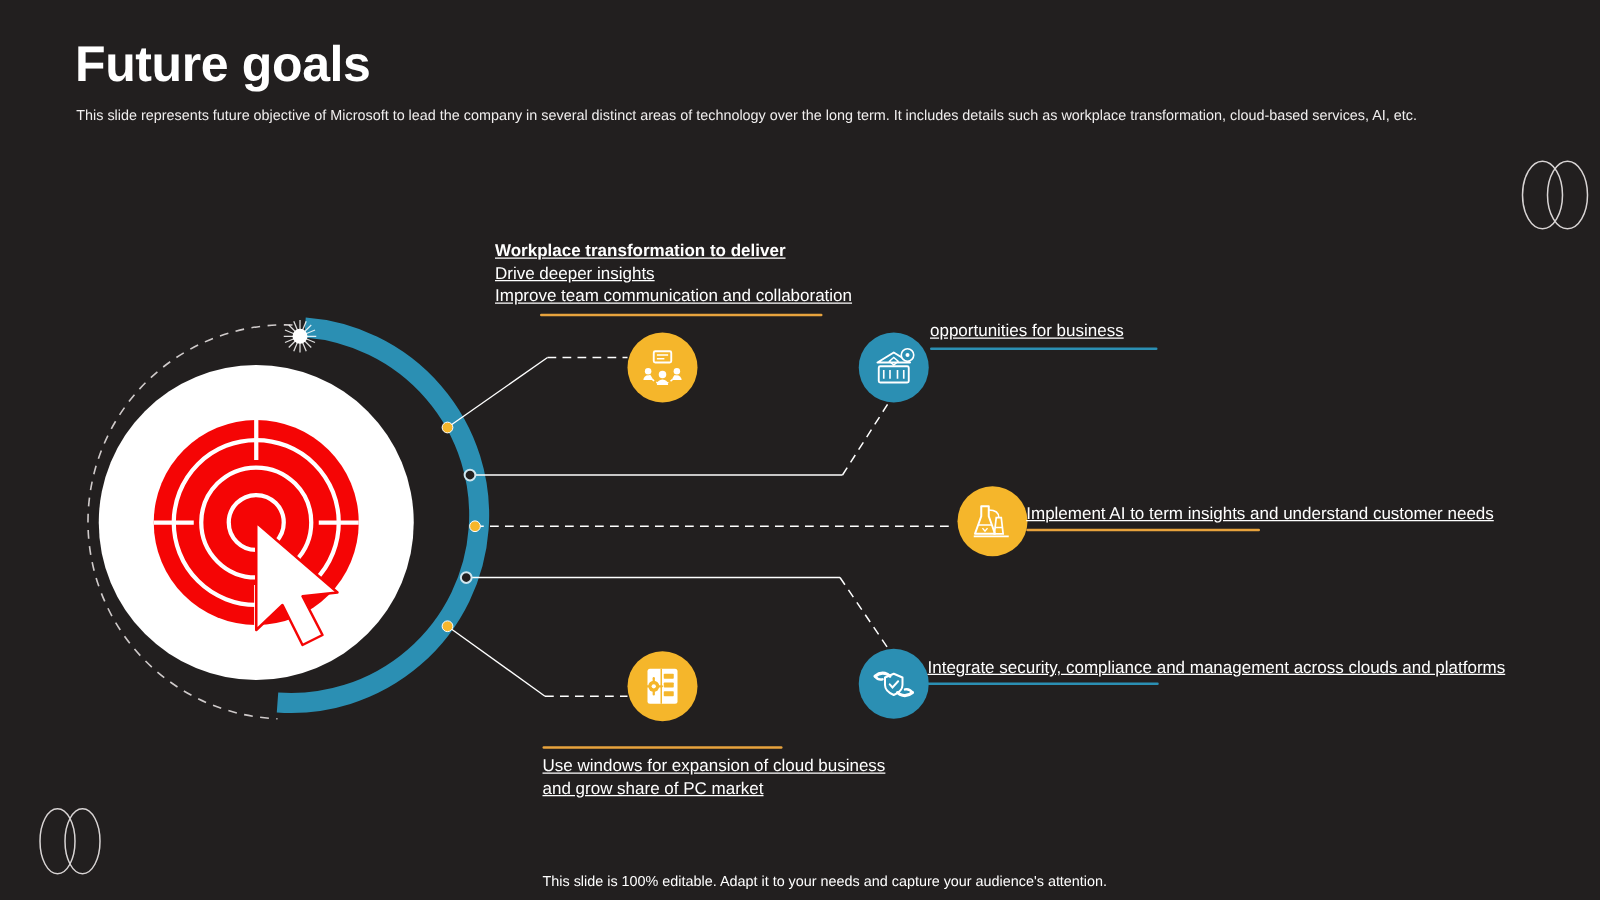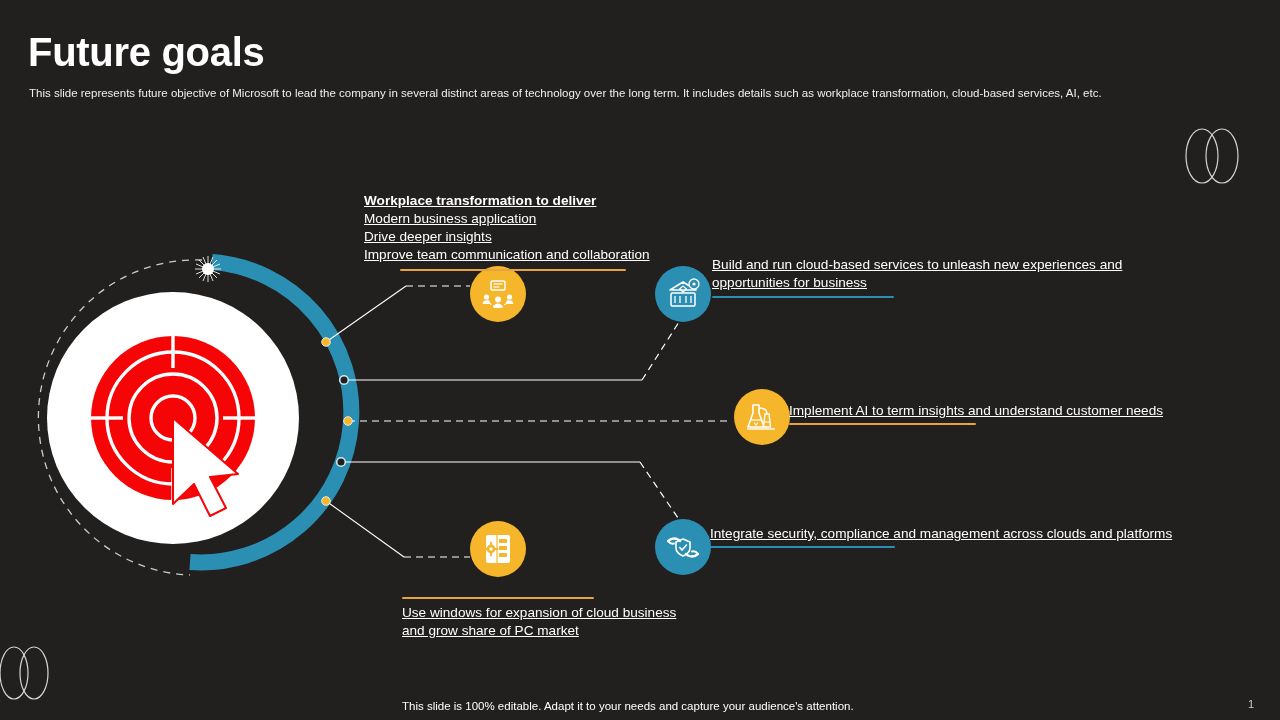--- a/index.html
+++ b/index.html
@@ -4,21 +4,21 @@
 <style>
   html,body{margin:0;padding:0;}
   body{
     width:1280px;height:720px;
     background:#221f1f;
     font-family:"Liberation Sans", sans-serif;
     color:#ffffff;
     overflow:hidden;
     position:relative;
   }
-  .slide{position:absolute;inset:0;}
+  .slide{position:absolute;inset:0;margin-left:32px;}
 
   
   .title{
     position:absolute;left:28px;top:28px;
     font-size:40px;font-weight:bold;letter-spacing:-0.3px;
     color:#ffffff;line-height:48px;
   }
   .subtitle{
     position:absolute;left:29px;top:85px;width:1200px;
     font-size:11.5px;line-height:16px;color:#f0eeee;font-weight:400;
@@ -226,28 +226,26 @@
         <line x1="10" y1="10.5" x2="10" y2="12.8"></line>
         <line x1="10" y1="21.2" x2="10" y2="23.5"></line>
         <line x1="3.5" y1="17" x2="5.8" y2="17"></line>
         <line x1="14.2" y1="17" x2="16.5" y2="17"></line>
       </g>
     </svg>
   </div>
 
   <div class="tb" id="tb-workplace">
     <div class="ln bold">Workplace transformation to deliver</div>
-    <div class="ln">Modern  business application</div>
     <div class="ln">Drive deeper insights</div>
     <div class="ln">Improve team communication and collaboration</div>
     <div class="rule rule-yellow"></div>
   </div>
 
   <div class="tb" id="tb-cloud">
-    <div class="ln">Build and run cloud-based services to unleash new experiences and</div>
     <div class="ln">opportunities for business</div>
     <div class="rule rule-blue"></div>
   </div>
 
   <div class="tb" id="tb-ai">
     <div class="ln">Implement AI to term insights and understand customer needs</div>
     <div class="rule rule-yellow"></div>
   </div>
 
   <div class="tb" id="tb-security">

